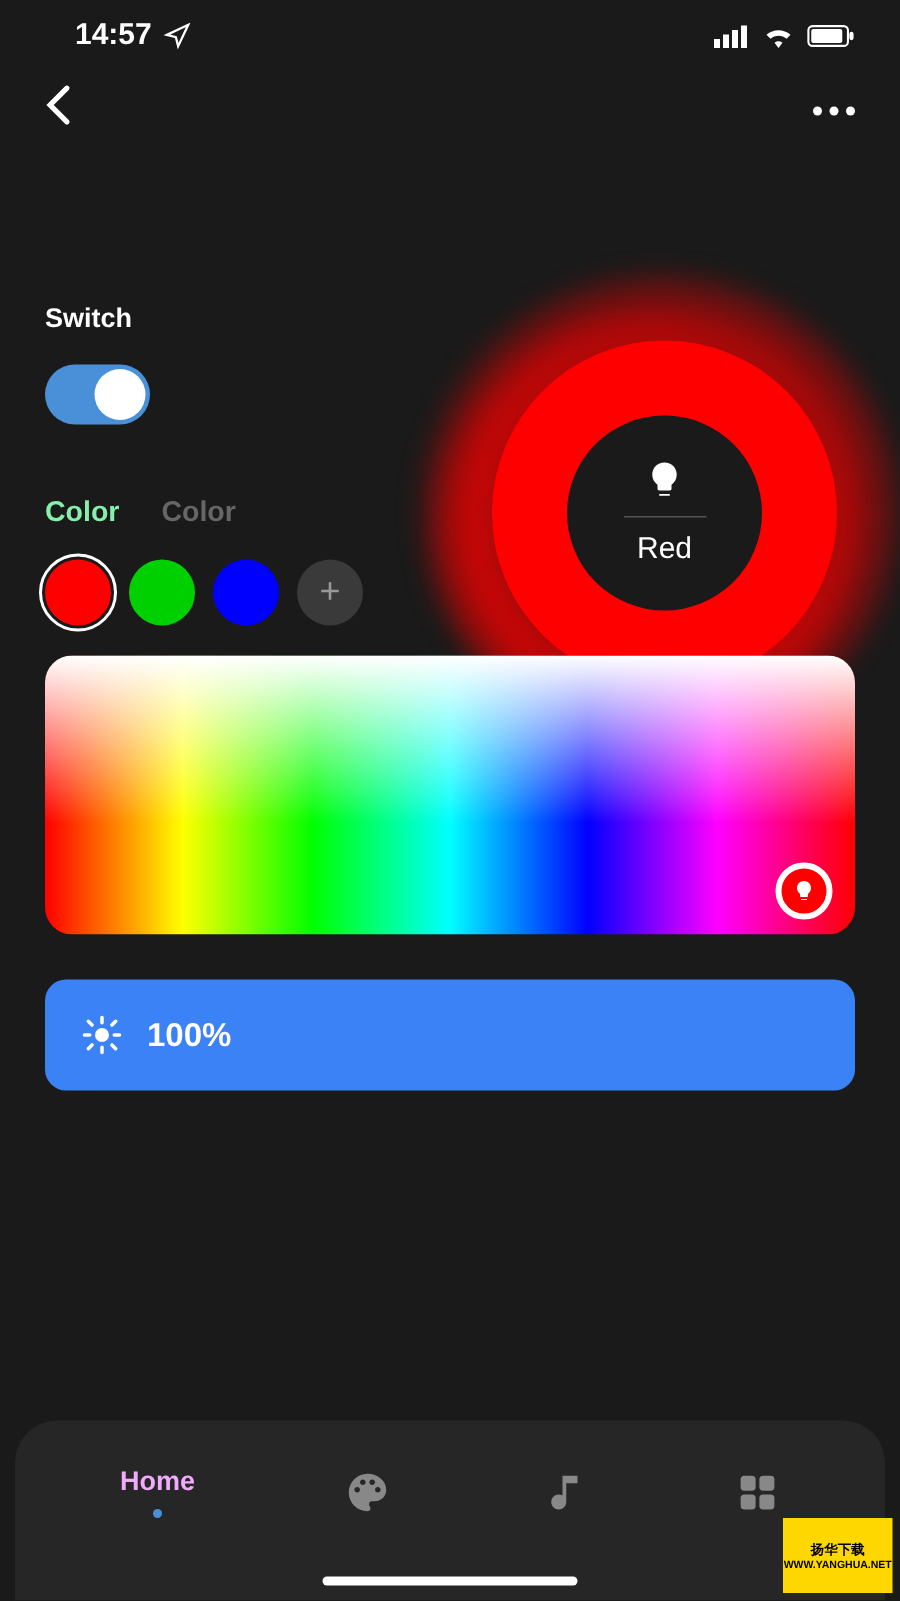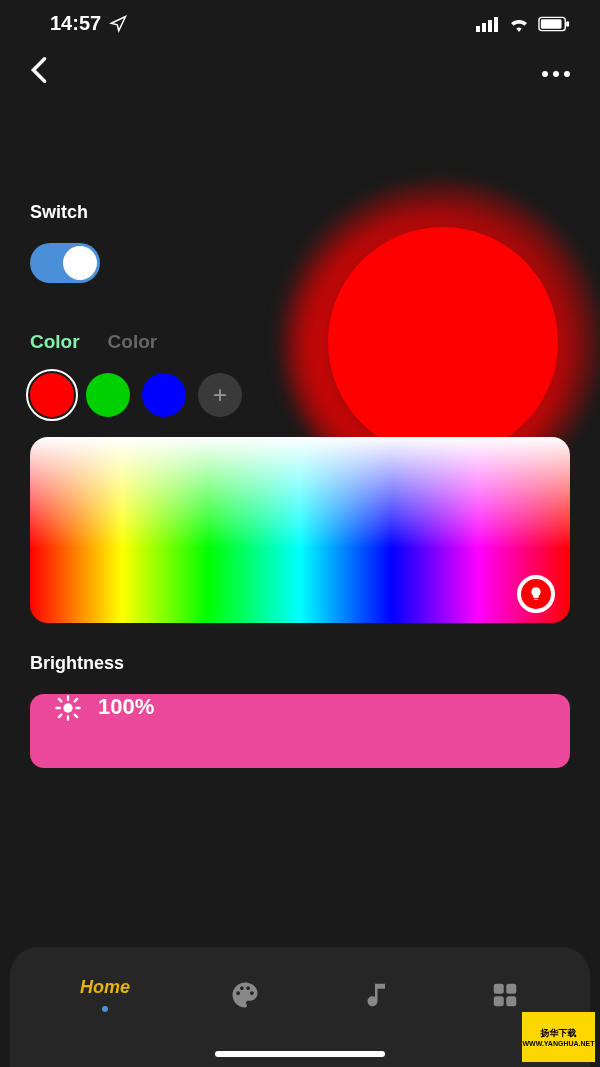--- a/index.html
+++ b/index.html
@@ -163,24 +163,24 @@
       background: #ff0000;
       border: 4px solid #fff;
       display: flex;
       align-items: center;
       justify-content: center;
     }
     .brightness-section { margin-bottom: 20px; }
     .brightness-bar {
       width: 100%;
       height: 74px;
-      background: #ec4899;
+      background: #3b82f6;
       border-radius: 14px;
       display: flex;
-      align-items: flex-start;
+      align-items: center;
       padding: 0 24px;
       gap: 16px;
       cursor: pointer;
     }
     .brightness-icon { width: 28px; height: 28px; }
     .brightness-value { font-size: 22px; font-weight: 600; }
     .bottom-nav {
       position: absolute;
       bottom: 0;
       left: 10px;
@@ -194,21 +194,21 @@
       padding: 0 20px 25px 20px;
     }
     .nav-item {
       display: flex;
       flex-direction: column;
       align-items: center;
       gap: 8px;
       cursor: pointer;
       color: #888;
     }
-    .nav-item.active { color: #eab308; font-style: italic; }
+    .nav-item.active { color: #f0abfc; }
     .nav-label { font-size: 18px; font-weight: 600; }
     .nav-dot { width: 6px; height: 6px; background: #4a90d9; border-radius: 50%; }
     .nav-icon { width: 30px; height: 30px; }
     .home-indicator {
       position: absolute;
       bottom: 10px;
       left: 50%;
       transform: translateX(-50%);
       width: 170px;
       height: 6px;
@@ -271,20 +271,27 @@
       <span></span>
   </div>
 </div>
 
 <div class="content">
 
   <div class="ring-container">
     <div class="glow-ring g1"></div>
     <div class="glow-ring g2"></div>
     <div class="ring-solid"></div>
+    <div class="ring-inner">
+      <svg class="bulb-icon" viewBox="0 0 24 24" fill="#fff">
+          <path d="M9 21h6v-1H9v1zm3-19C8 2 5 5 5 9c0 2.4 1.2 4.5 3 5.7V17c0 .6.4 1 1 1h6c.6 0 1-.4 1-1v-2.3c1.8-1.2 3-3.3 3-5.7 0-4-3-7-7-7z"></path>
+        </svg>
+      <div class="ring-divider"></div>
+      <div class="ring-label">Red</div>
+    </div>
   </div>
 
   <div class="switch-section">
     <div class="section-label">Switch</div>
     <div class="toggle">
       <div class="toggle-knob"></div>
     </div>
   </div>
 
   <div class="tabs">
@@ -301,21 +308,20 @@
 
   <div class="color-picker">
     <div class="picker-handle">
       <svg width="16" height="16" viewBox="0 0 24 24" fill="#fff">
           <path d="M9 21h6v-1H9v1zm3-19C8 2 5 5 5 9c0 2.4 1.2 4.5 3 5.7V17c0 .6.4 1 1 1h6c.6 0 1-.4 1-1v-2.3c1.8-1.2 3-3.3 3-5.7 0-4-3-7-7-7z"></path>
         </svg>
     </div>
   </div>
 
   <div class="brightness-section">
-    <div class="section-label">Brightness</div>
     <div class="brightness-bar">
       <svg class="brightness-icon" viewBox="0 0 24 24" fill="#fff">
           <circle cx="12" cy="12" r="4"></circle>
           <path d="M12 2v3M12 19v3M4.2 4.2l2.1 2.1M17.7 17.7l2.1 2.1M2 12h3M19 12h3M4.2 19.8l2.1-2.1M17.7 6.3l2.1-2.1" stroke="#fff" stroke-width="2" stroke-linecap="round"></path>
         </svg>
       <span class="brightness-value">100%</span>
     </div>
   </div>
 </div>
 

